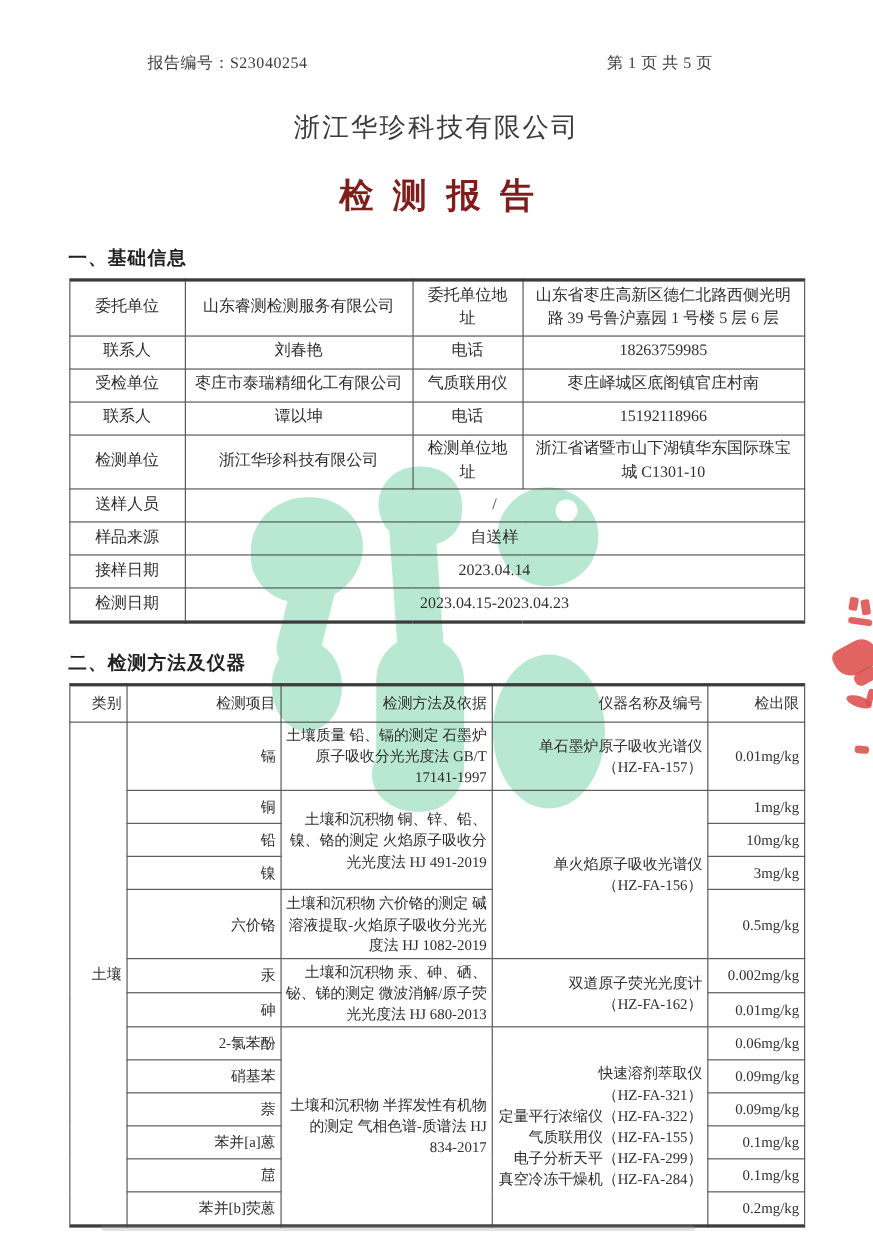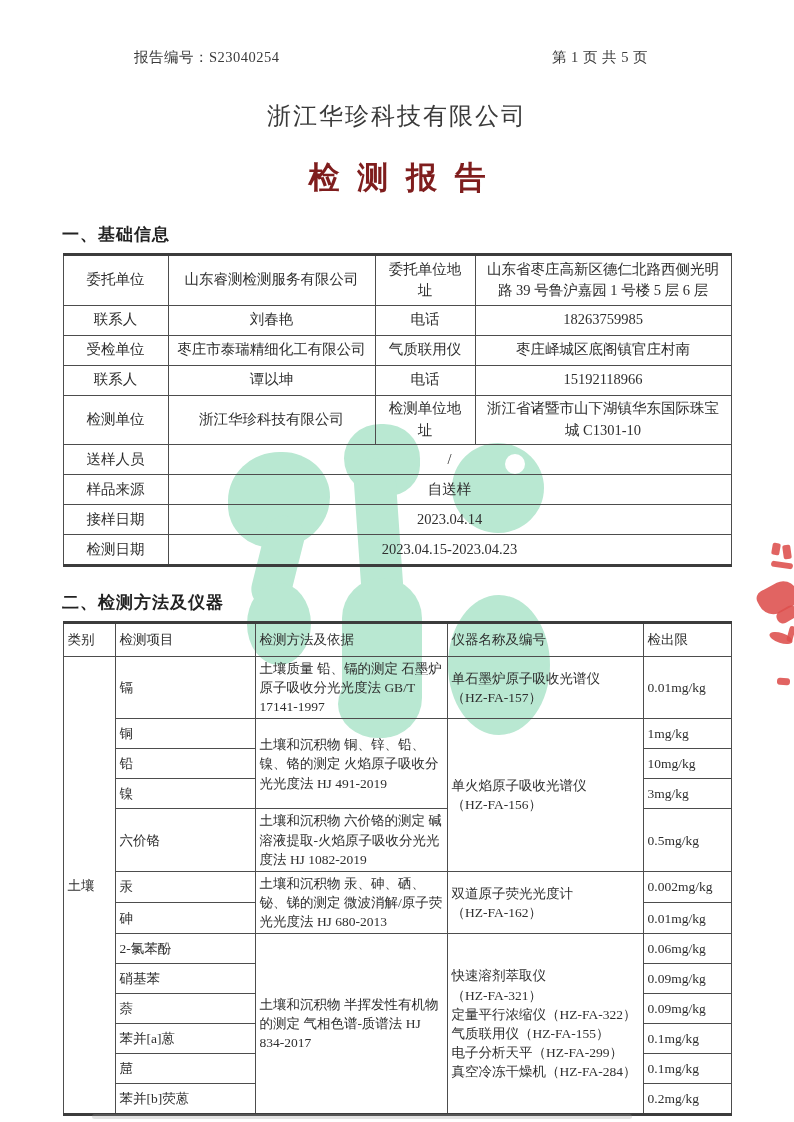--- a/index.html
+++ b/index.html
@@ -24,21 +24,21 @@
   .section-heading{margin:24px 0 7px 62px;font-size:17px;font-weight:bold;letter-spacing:1px;color:#222;}
   table{border-collapse:collapse;margin:0 auto;width:668px;table-layout:fixed;background:transparent;}
   .t1{border-top:3px solid #3c3c3c;border-bottom:3px solid #3c3c3c;}
   .t2{border-top:3px solid #3c3c3c;border-bottom:3px solid #3c3c3c;}
   .t1 td{
     border:1px solid #4d4d4d;font-size:14.5px;text-align:center;vertical-align:middle;
     padding:2.5px 8px;line-height:1.5;
   }
   .t1 td.single{height:24px;}
   .t2 th,.t2 td{
-    border:1px solid #4d4d4d;font-size:13.5px;font-weight:normal;text-align:left;
+    border:1px solid #4d4d4d;font-size:13.5px;font-weight:normal;text-align:right;
     vertical-align:middle;padding:2px 4px;line-height:1.42;
   }
   .t2 th{height:28px;}
   .t2 td.item-row{height:25px;}
   .instr-line{line-height:1.42;}
 </style>
 </head>
 <body>
 
 <div class="page">

